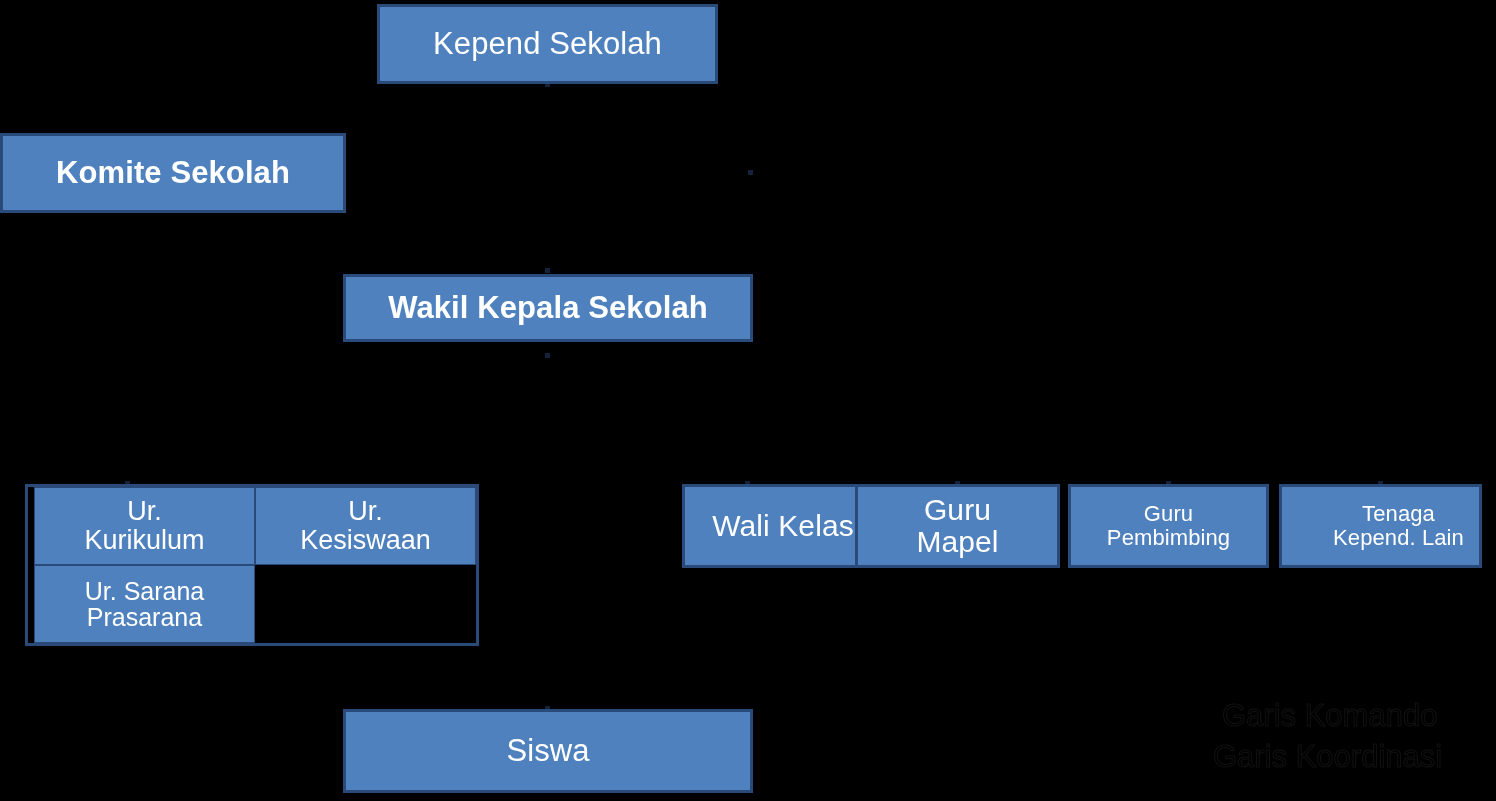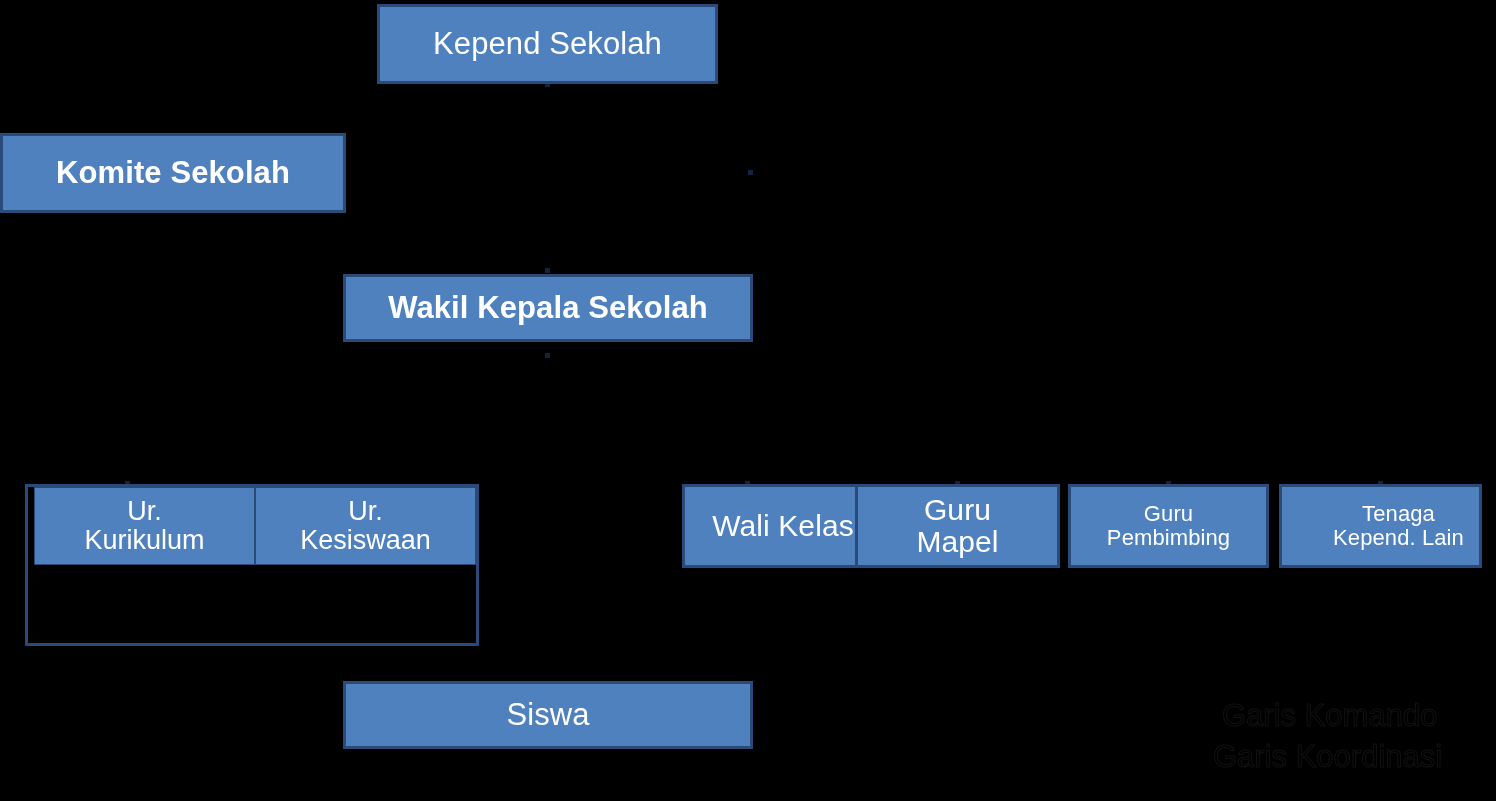--- a/index.html
+++ b/index.html
@@ -123,31 +123,33 @@
   <div class="node lg" style="left:0px; top:133px; width:346px; height:80px;font-weight:bold;">Komite Sekolah</div>
 
 
   <div class="node lg" style="left:343px; top:274px; width:410px; height:68px;font-weight:bold;">Wakil Kepala Sekolah</div>
 
   <div class="cluster" style="left:25px; top:484px; width:454px; height:162px;padding-left:6px;">
     <div class="cell">Ur.
 Kurikulum</div>
     <div class="cell">Ur.
 Kesiswaan</div>
+    <div class="cell small">Ur. Sarana
+Prasarana</div>
   </div>
 
   <div class="node md" style="left:646px; top:484px; width:202px; height:84px;margin-left:36px;">Wali Kelas</div>
 
   <div class="node md" style="left:855px; top:484px; width:205px; height:84px;">Guru
 Mapel</div>
 
   <div class="node sm" style="left:1068px; top:484px; width:201px; height:84px;">Guru
 Pembimbing</div>
 
   <div class="node sm" style="left:1279px; top:484px; width:203px; height:84px;padding-left:36px;">Tenaga
 Kepend. Lain</div>
 
-  <div class="node lg" style="left:343px; top:681px; width:410px; height:68px;">Siswa</div>
+  <div class="node lg" style="left:343px; top:709px; width:410px; height:84px;">Siswa</div>
 
   <div class="legend" style="left:1222px; top:696px;">Garis Komando</div>
   <div class="legend" style="left:1213px; top:737px;">Garis Koordinasi</div>
 
 </div>
 
 </body></html>

